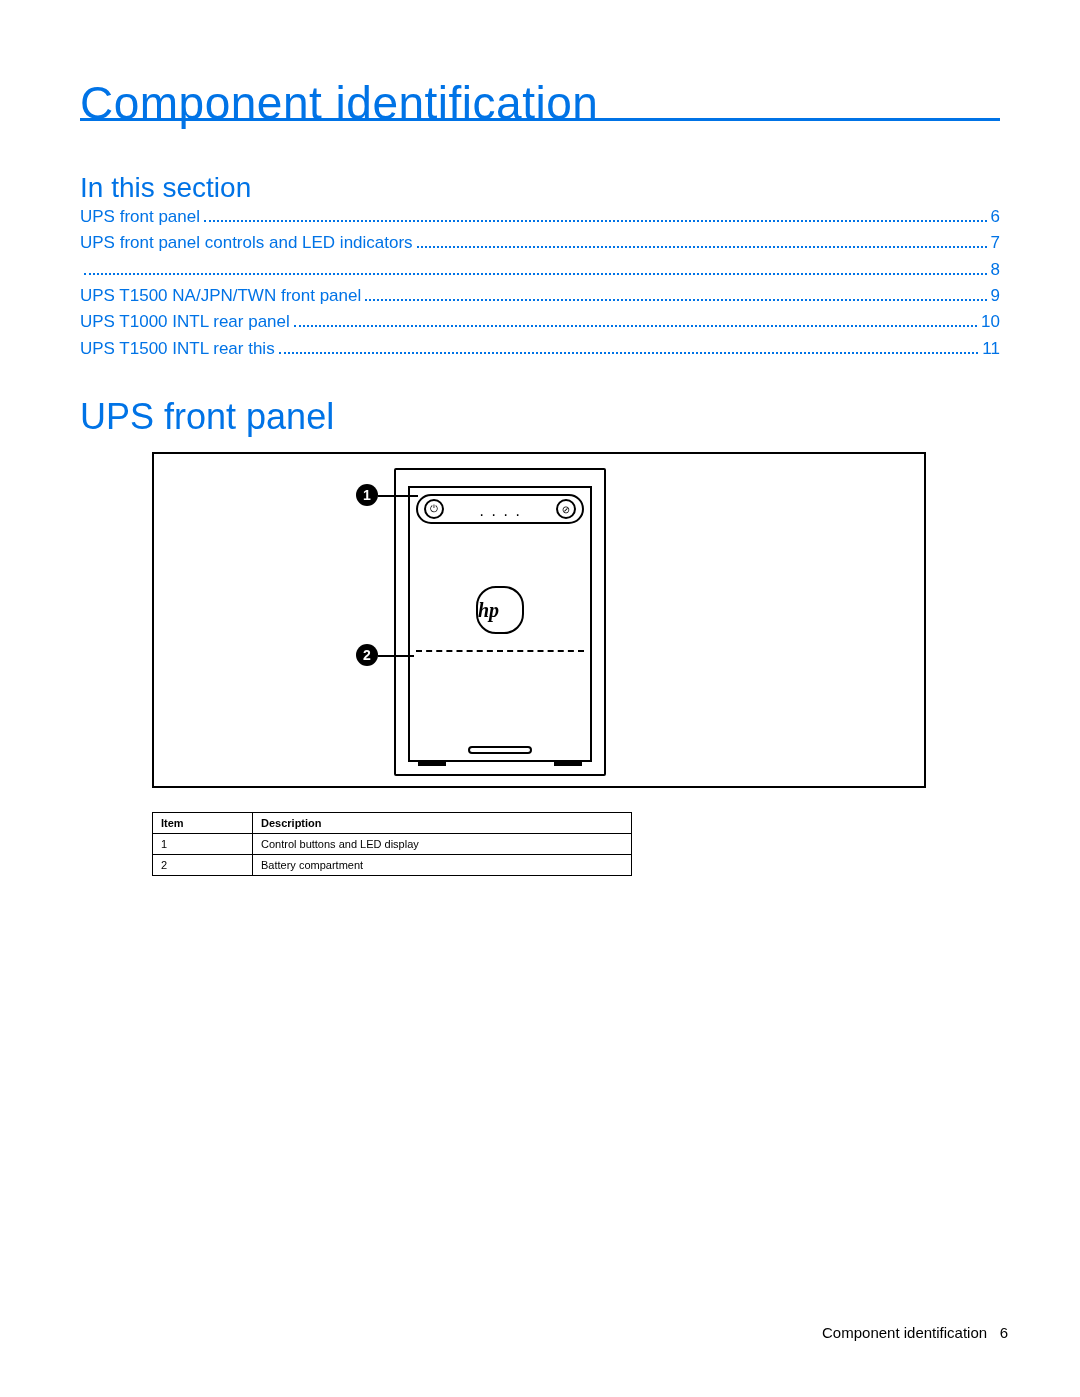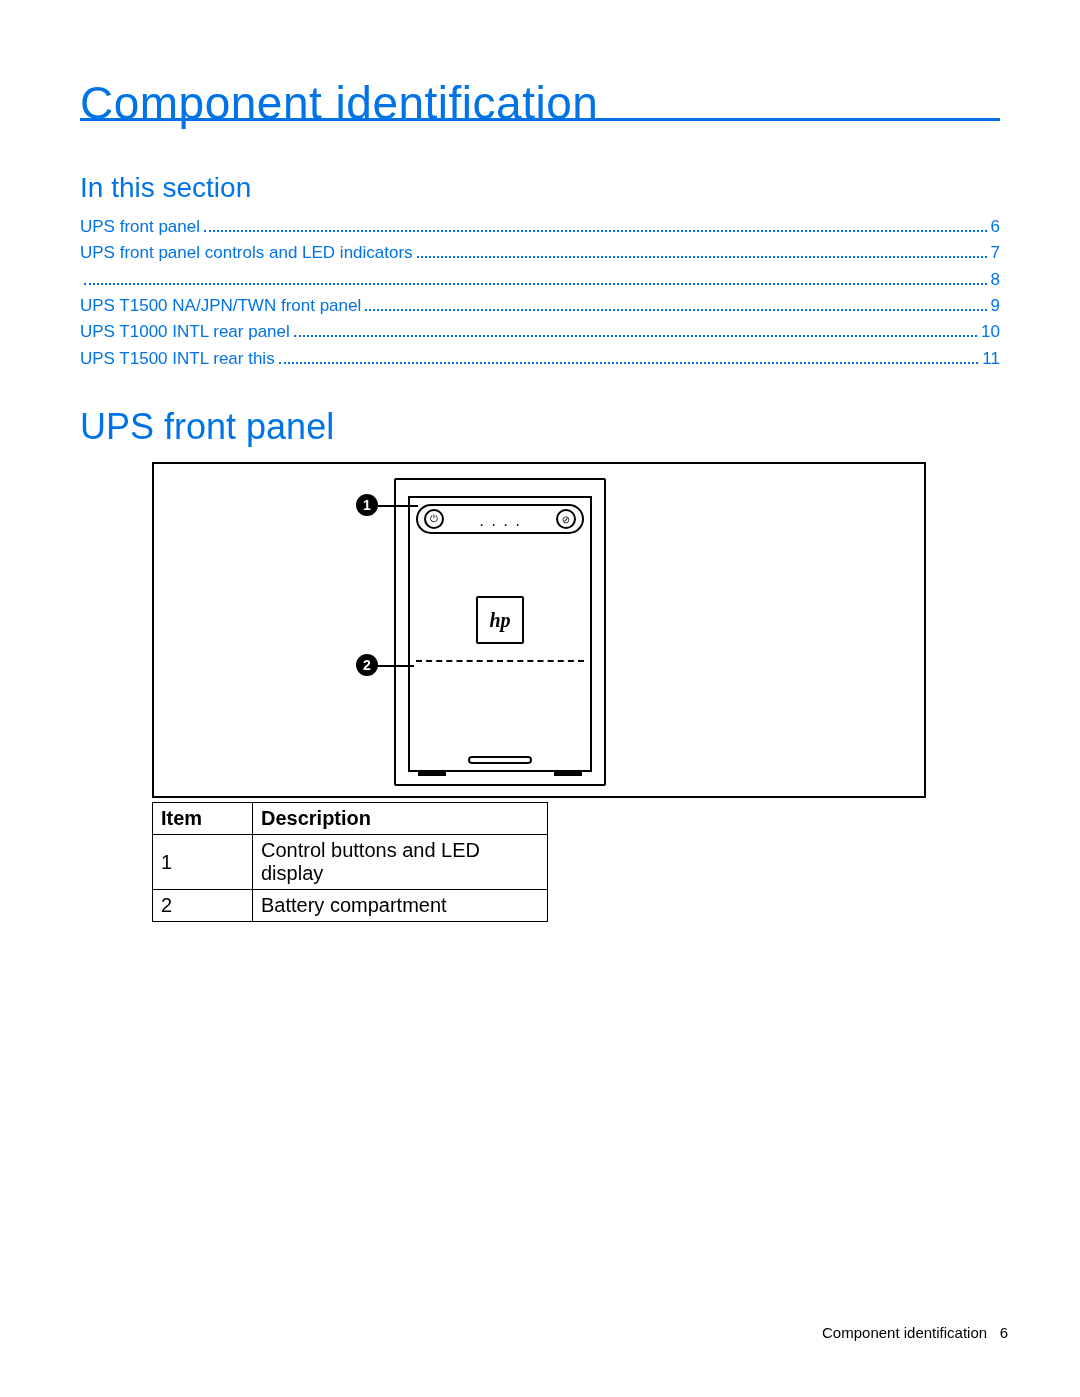--- a/index.html
+++ b/index.html
@@ -1,46 +1,46 @@
 <!DOCTYPE html>
 <html><head>
 <meta charset="utf-8">
 <style>
   * { box-sizing: border-box; margin: 0; padding: 0; }
   html, body { width: 1080px; height: 1397px; background: #fff; font-family: "Futura", "Century Gothic", "Trebuchet MS", Arial, sans-serif; color: #000; }
   .page { position: relative; width: 1080px; height: 1397px; padding: 52px 80px 0 80px; }
   .rule { position: absolute; left: 80px; right: 80px; top: 118px; height: 3px; background: #0073e6; }
   h1.title { font-weight: 300; color: #0073e6; font-size: 46px; letter-spacing: 0.5px; margin-top: 24px; margin-bottom: 42px; }
-  h2.subhead { font-weight: 400; color: #0073e6; font-size: 28px; margin-bottom: 10px; }
+  h2.subhead { font-weight: 400; color: #0073e6; font-size: 28px; }
   .toc { margin-bottom: 34px; }
   .toc-row { display: flex; align-items: baseline; font-size: 17px; color: #0073e6; line-height: 1.55; white-space: nowrap; }
   .toc-label { flex: 0 0 auto; }
   .toc-dots { flex: 1 1 auto; overflow: hidden; border-bottom: 2px dotted #0073e6; margin: 0 4px 4px 4px; height: 0.9em; }
   .toc-page { flex: 0 0 auto; }
   h2.section { font-weight: 300; color: #0073e6; font-size: 36px; margin: 8px 0 14px 0; }
   .figure-wrap { margin-left: 72px; width: 774px; }
   .figure { width: 774px; height: 336px; border: 2.5px solid #000; position: relative; background: #fff; }
   
   .ups { position: absolute; left: 240px; top: 14px; width: 212px; height: 308px; }
   .ups-outline { position:absolute; inset:0; border:2.5px solid #000; border-radius:2px; }
   .ups-inner { position:absolute; left:14px; right:14px; top:18px; bottom:14px; border:2px solid #000; }
   .control-strip { position:absolute; left:22px; right:22px; top:26px; height:30px; border:2px solid #000; border-radius:15px; background:#fff; display:flex; align-items:center; justify-content:space-between; padding:0 6px; }
   .round-btn { width:20px; height:20px; border:2px solid #000; border-radius:50%; display:flex; align-items:center; justify-content:center; font-size:10px; }
   .led-strip { display:flex; gap:6px; }
   .led { width:6px; height:6px; }
-  .logo-box { position:absolute; left:82px; top:118px; width:48px; height:48px; border:2px solid #000; border-radius:2px; display:flex; align-items:center; justify-content:center; font-style:italic; font-weight:bold; font-size:20px; font-family: Georgia, serif; }
+  .logo-box { position:absolute; left:82px; top:118px; width:48px; height:48px; border:2px solid #000; border-radius:20px; display:flex; align-items:center; justify-content:flex-start; font-style:italic; font-weight:bold; font-size:20px; font-family: Georgia, serif; }
   .dashed { position:absolute; left:22px; right:22px; top:182px; border-top:2px dashed #000; }
   .battery { position:absolute; left:20px; right:20px; top:184px; bottom:32px; background:#fff; }
   .bottom-vent { position:absolute; left:74px; bottom:22px; width:64px; height:8px; border:2px solid #000; border-radius:4px; }
   .feet-l { position:absolute; left:24px; bottom:10px; width:28px; height:4px; background:#000; }
   .feet-r { position:absolute; right:24px; bottom:10px; width:28px; height:4px; background:#000; }
   .callout { position:absolute; width:22px; height:22px; border-radius:50%; background:#000; color:#fff; font-weight:bold; font-size:14px; display:flex; align-items:center; justify-content:center; font-family: Arial, sans-serif; }
   .lead { position:absolute; height:2px; background:#000; }
   
-  table.desc { margin-left:72px; margin-top:4px; border-collapse: collapse; width: 396px; font-size:20px; }
+  table.desc { margin-left:72px; margin-top:24px; border-collapse: collapse; width: 480px; font-size:11px; }
   table.desc th, table.desc td { border:1.5px solid #000; padding:4px 8px; text-align:left; font-family: "Trebuchet MS", Arial, sans-serif; }
   table.desc th { font-weight:bold; }
   .col-item { width:100px; }
   .footer { position:absolute; right:72px; bottom:56px; font-size:15px; }
 </style>
 </head>
 <body>
 
 <div class="page">
   <div class="rule"></div>

